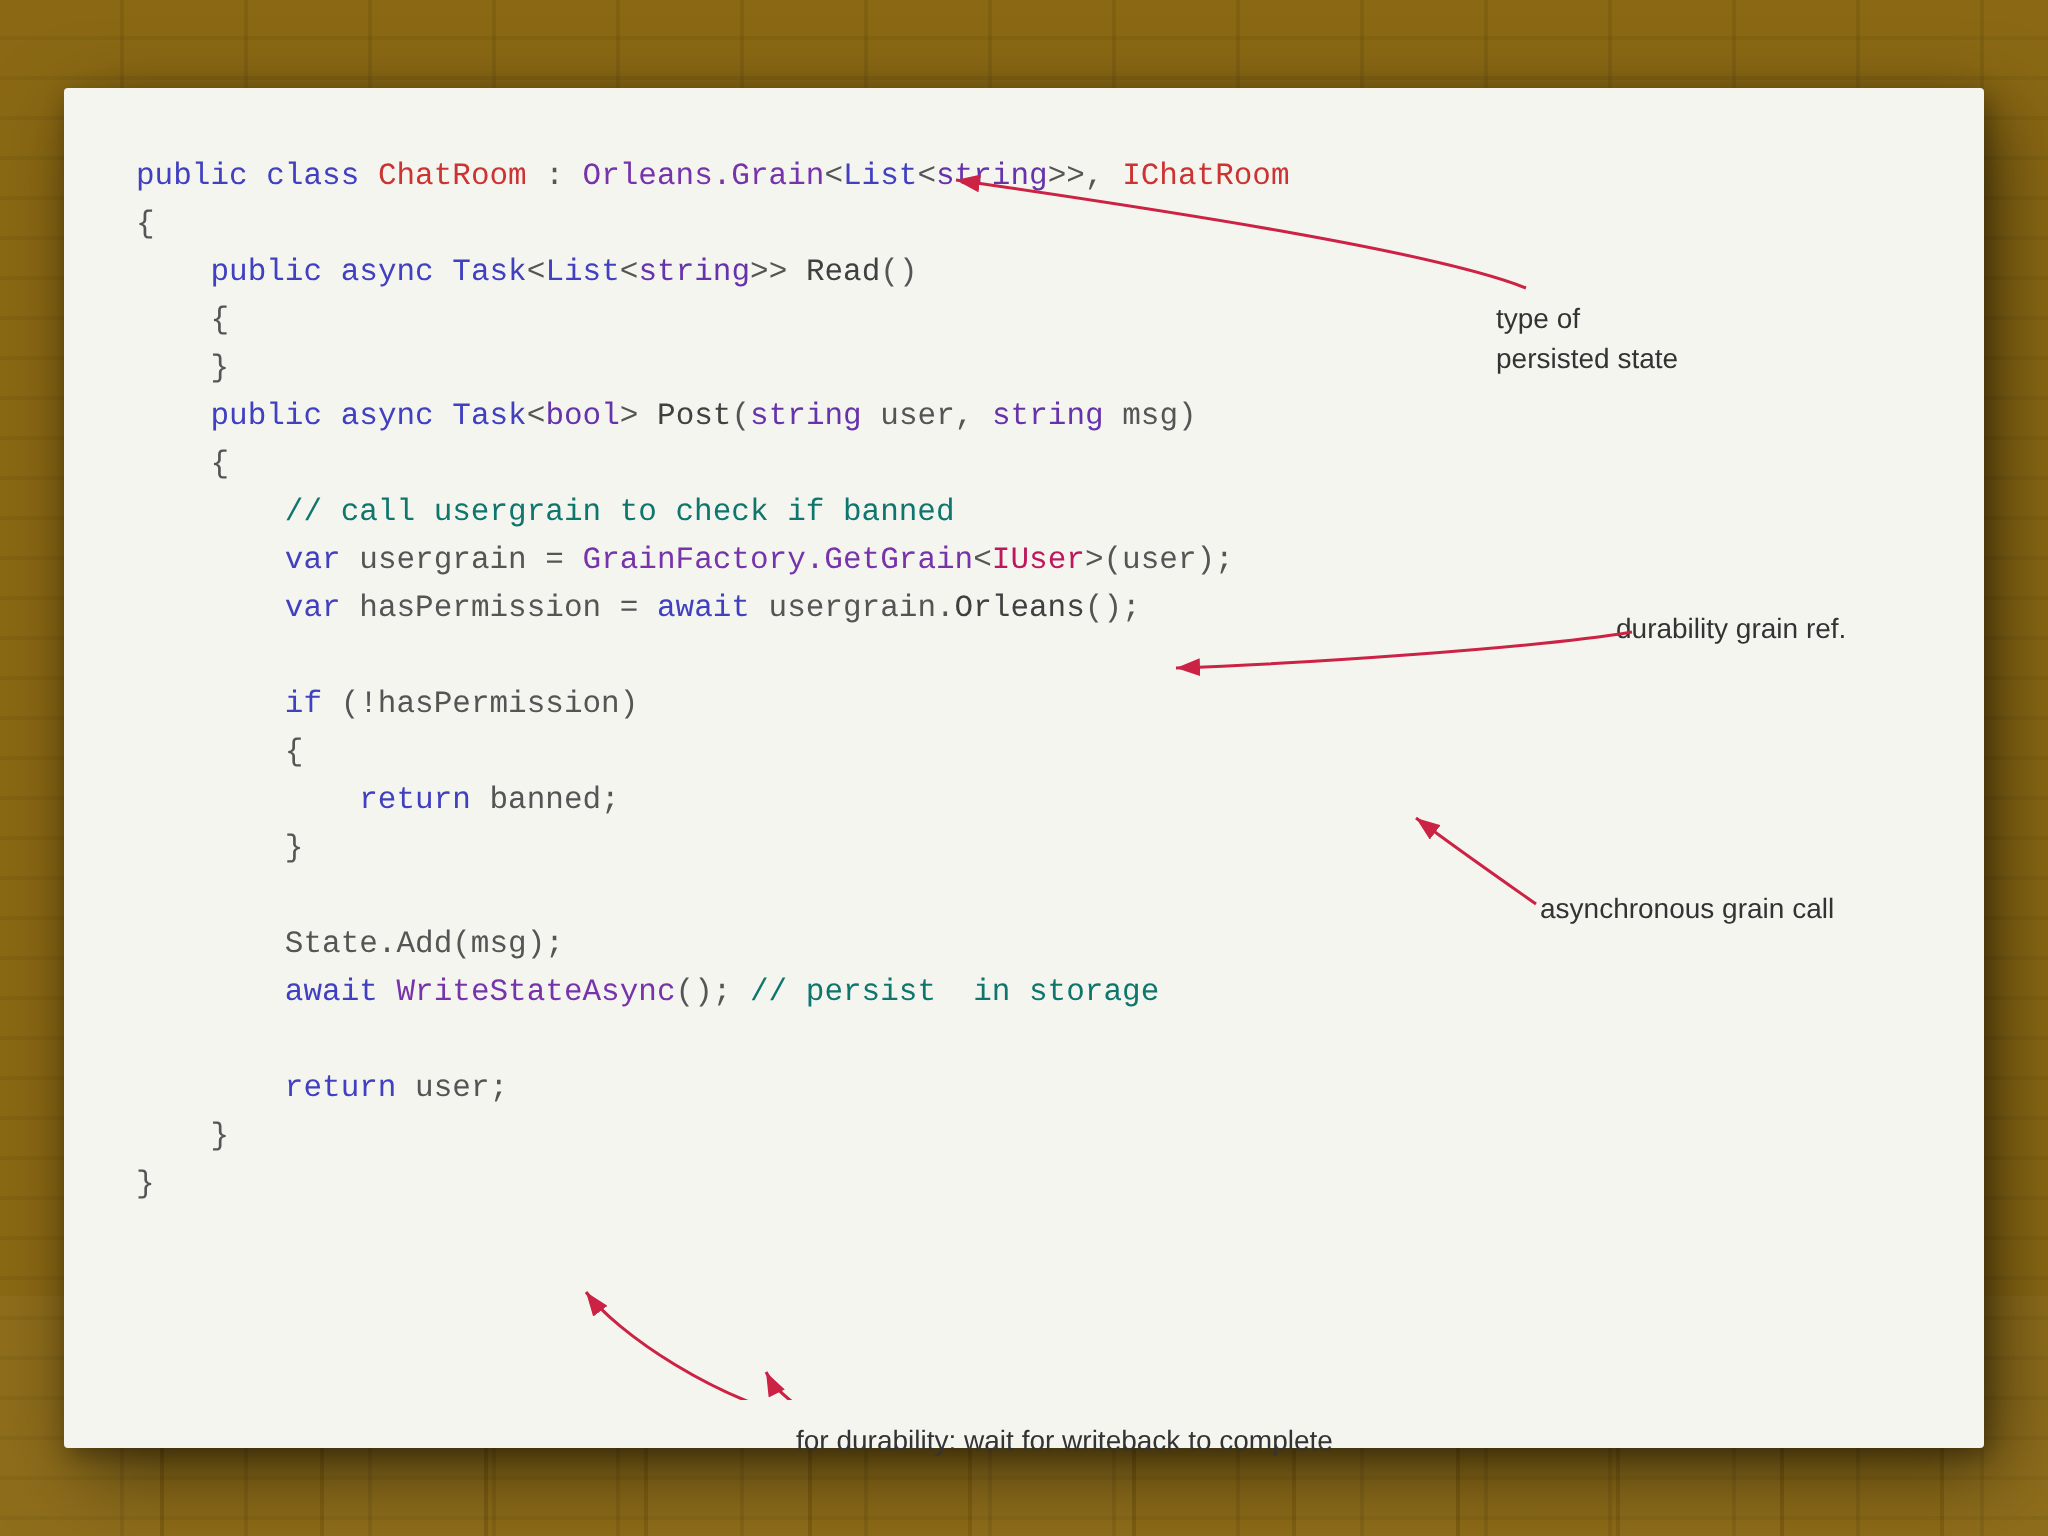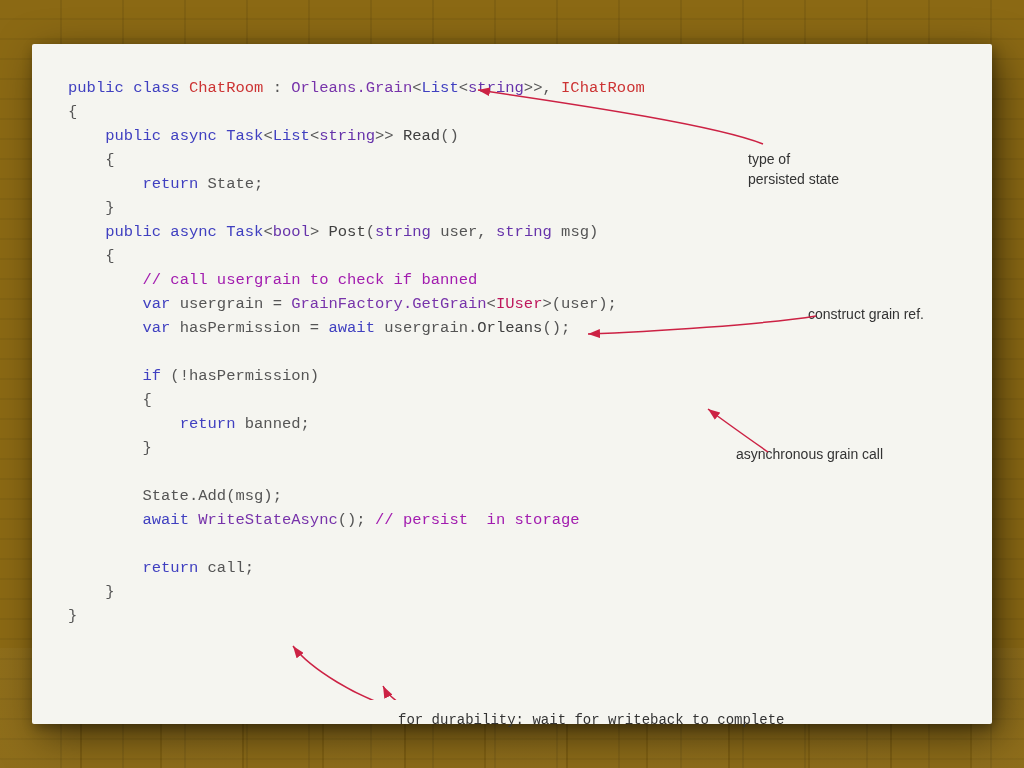--- a/index.html
+++ b/index.html
@@ -79,21 +79,21 @@
     }
 
     
     .kw { color: #4040c0; } 
     .kw2 { color: #6633aa; } 
     .type { color: #4040c0; } 
     .classname { color: #cc3333; } 
     .method { color: #404040; } 
     .builtin { color: #7733aa; } 
     .iface { color: #be185d; } 
-    .green { color: #a21caf; } 
+    .green { color: #0f766e; } 
     .gray { color: #555555; }
 
     
     .annotation {
       position: absolute;
       font-family: Arial, sans-serif;
       font-size: 14px;
       color: #333;
       font-weight: normal;
     }
@@ -113,53 +113,52 @@
 
 <div class="floor"></div>
 
 <div class="slide-container">
   <div class="code-block">
 
     <span class="line"><span class="kw">public </span><span class="kw">class </span><span class="classname">ChatRoom</span><span class="gray"> : </span><span class="builtin">Orleans.Grain</span><span class="gray">&lt;</span><span class="type">List</span><span class="gray">&lt;</span><span class="kw2">string</span><span class="gray">&gt;&gt;, </span><span class="classname">IChatRoom</span></span>
     <span class="line"><span class="gray">{</span></span>
     <span class="line"><span class="gray">    </span><span class="kw">public </span><span class="kw">async </span><span class="type">Task</span><span class="gray">&lt;</span><span class="type">List</span><span class="gray">&lt;</span><span class="kw2">string</span><span class="gray">&gt;&gt; </span><span class="method">Read</span><span class="gray">()</span></span>
     <span class="line"><span class="gray">    {</span></span>
-    <span class="line"><span class="gray">        </span><span class="kw">return </span><span class="gray">State;</span></span>
     <span class="line"><span class="gray">    }</span></span>
     <span class="line"><span class="gray">    </span><span class="kw">public </span><span class="kw">async </span><span class="type">Task</span><span class="gray">&lt;</span><span class="kw2">bool</span><span class="gray">&gt; </span><span class="method">Post</span><span class="gray">(</span><span class="kw2">string</span><span class="gray"> user, </span><span class="kw2">string</span><span class="gray"> msg)</span></span>
     <span class="line"><span class="gray">    {</span></span>
     <span class="line"><span class="gray">        </span><span class="green">// call usergrain to check if banned</span></span>
     <span class="line"><span class="gray">        </span><span class="kw">var </span><span class="gray">usergrain = </span><span class="builtin">GrainFactory.GetGrain</span><span class="gray">&lt;</span><span class="iface">IUser</span><span class="gray">&gt;(user);</span></span>
     <span class="line"><span class="gray">        </span><span class="kw">var </span><span class="gray">hasPermission = </span><span class="kw">await </span><span class="gray">usergrain.</span><span class="method">Orleans</span><span class="gray">();</span></span>
     <span class="line"> </span>
     <span class="line"><span class="gray">        </span><span class="kw">if </span><span class="gray">(!hasPermission)</span></span>
     <span class="line"><span class="gray">        {</span></span>
     <span class="line"><span class="gray">            </span><span class="kw">return </span><span class="gray">banned;</span></span>
     <span class="line"><span class="gray">        }</span></span>
     <span class="line"> </span>
     <span class="line"><span class="gray">        State.Add(msg);</span></span>
     <span class="line"><span class="gray">        </span><span class="kw">await </span><span class="builtin">WriteStateAsync</span><span class="gray">(); </span><span class="green">// persist  in storage</span></span>
     <span class="line"> </span>
-    <span class="line"><span class="gray">        </span><span class="kw">return </span><span class="gray">call;</span></span>
+    <span class="line"><span class="gray">        </span><span class="kw">return </span><span class="gray">user;</span></span>
     <span class="line"><span class="gray">    }</span></span>
     <span class="line"><span class="gray">}</span></span>
 
     <div class="annotation" style="position:absolute; top: 62px; left: 680px; font-size:14px; line-height:1.4;margin-top:12px;">
       type of<br>persisted state
     </div>
 
     <div class="annotation" style="position:absolute; top: 228px; left: 740px; font-size:14px;">
-      construct grain ref.
+      durability grain ref.
     </div>
 
-    <div class="annotation" style="position:absolute; top: 368px; left: 668px; font-size:14px;text-align:right;">
+    <div class="annotation" style="position:absolute; top: 368px; left: 702px; font-size:14px;text-align:right;">
       asynchronous grain call
     </div>
 
-    <div class="annotation" style="position:absolute; top: 634px; left: 330px; font-size:14px;font-family:Liberation Mono, monospace;">
+    <div class="annotation" style="position:absolute; top: 634px; left: 330px; font-size:14px;">
       for durability: wait for writeback to complete
     </div>
 
     <svg class="arrow-svg" xmlns="http://www.w3.org/2000/svg">
 
       <defs>
         <marker id="arrowhead" markerWidth="8" markerHeight="6" refX="8" refY="3" orient="auto">
           <polygon points="0 0, 8 3, 0 6" fill="#cc2244"></polygon>
         </marker>
       </defs>

